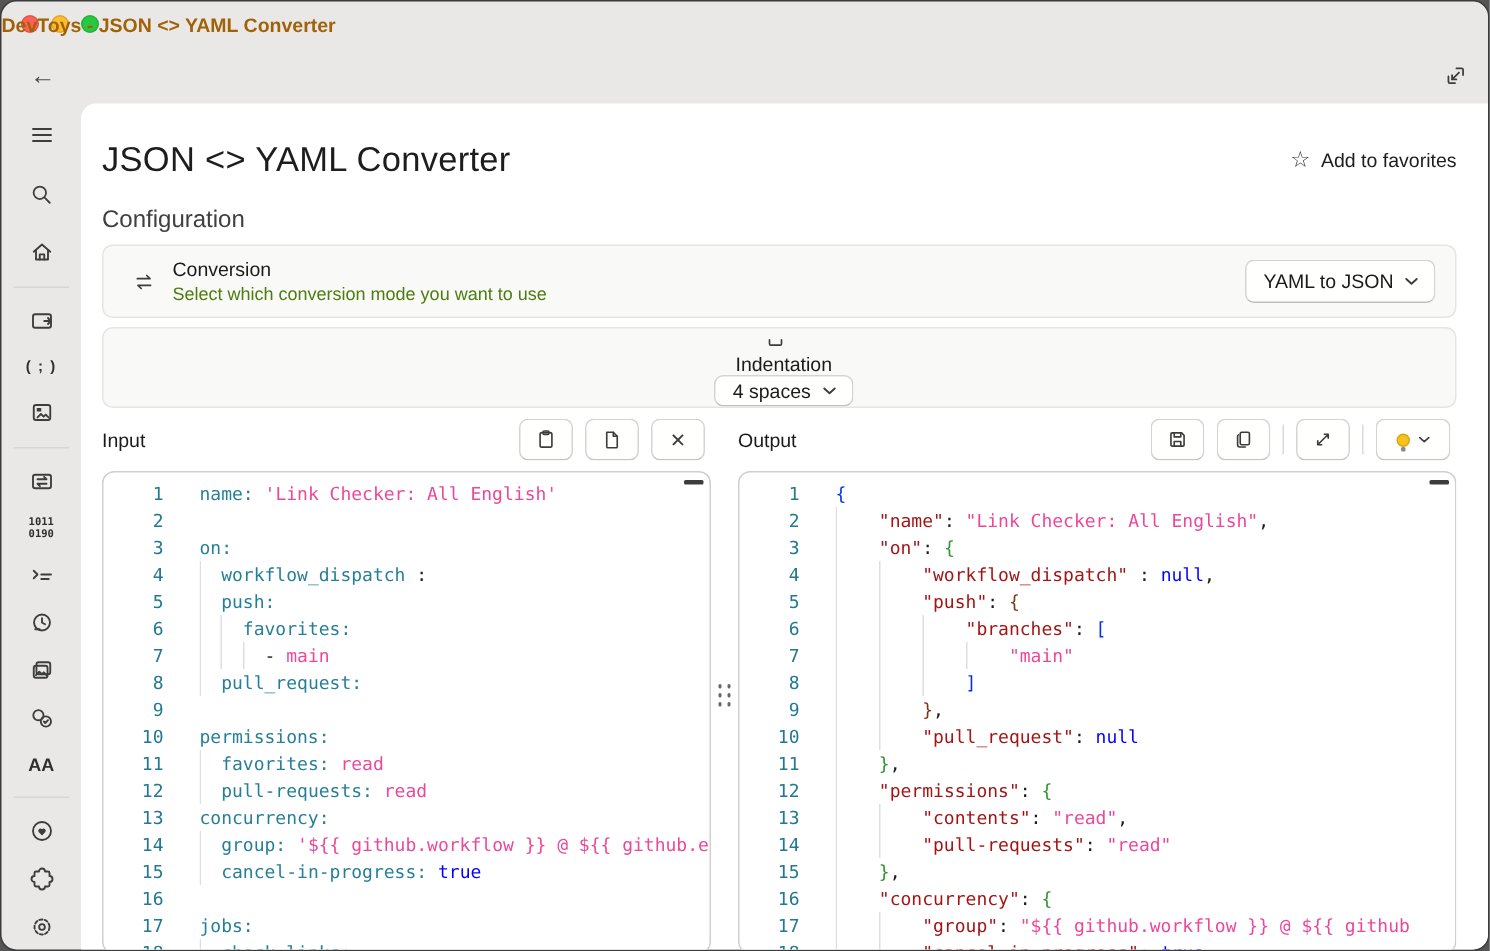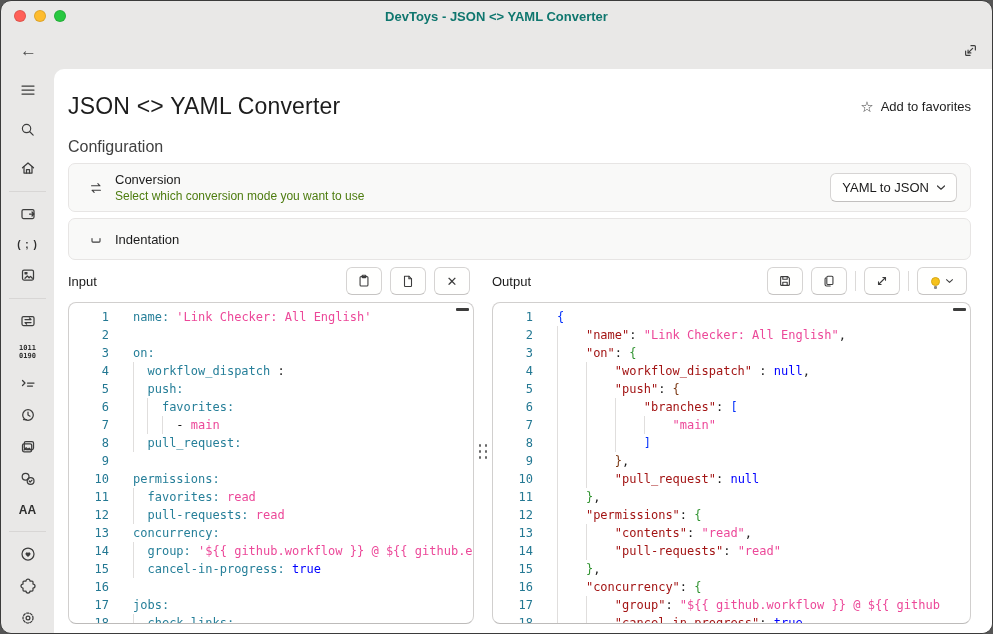--- a/index.html
+++ b/index.html
@@ -6,21 +6,21 @@
   html,body { background:#555; font-family:"Liberation Sans", sans-serif; }
   .window {
     width:993px; height:634px; margin:0 auto; position:relative;
     background:#e9e8e7; border:1px solid #3b3b3b; border-radius:11px;
     overflow:hidden; color:#1b1b1b;
   }
   
   .titlebar { height:30px; display:flex; align-items:center; position:relative; }
   .traffic { display:flex; gap:8px; margin-left:13px; }
   .light { width:12px; height:12px; border-radius:50%; border:1px solid rgba(0,0,0,.12); }
-  .titlebar-title { position:absolute; left:0; right:0; text-align:center; font-size:13px; font-weight:bold; color:#0f766e; }
+  .titlebar-title { position:absolute; left:0; right:0; font-size:13px; font-weight:bold; color:#a16207; }
   
   .navrow { height:38px; display:flex; align-items:center; justify-content:space-between; padding:0 14px 0 19px; }
   .nav-btn { background:none; border:none; cursor:pointer; color:#4c4c4c; display:flex; align-items:center; }
   .back-glyph { font-size:17px; line-height:1; color:#4c4c4c; }
   
   .bodyrow { display:flex; height:566px; }
   .sidebar { width:53px; flex:none; display:flex; flex-direction:column; align-items:center; padding-top:12px; }
   .side-btn { width:34px; height:27px; border:none; background:none; display:flex; align-items:center; justify-content:center; margin:0 0 14px 0; cursor:pointer; color:#3d3d3d; }
   .side-div { width:37px; height:1px; background:#d8d6d5; margin:0 0 13px 0; }
   .side-spacer { flex:1; }
@@ -32,21 +32,21 @@
   svg.ic .fl { fill:#3d3d3d; stroke:none; }
   
   .main { flex:1; background:#ffffff; border-top-left-radius:10px; padding:20px 21px 0 14px; overflow:hidden; }
   .title-row { display:flex; align-items:center; justify-content:space-between; height:34px; }
   .page-title { font-size:23px; font-weight:500; color:#1d1d1d; letter-spacing:.2px; }
   .fav-btn { display:flex; align-items:center; gap:7px; background:none; border:none; font-size:13px; color:#1d1d1d; cursor:pointer; font-family:inherit; }
   .star { font-size:15px; color:#3a3a3a; line-height:1; }
   .section-label { margin-top:15px; font-size:16px; color:#404040; }
   .card { margin-top:7px; background:#f9f9f8; border:1px solid #e7e5e4; border-radius:7px; display:flex; align-items:center; padding:0 13px 0 19px; }
   .card.tall { height:49px; }
-  .card.short { height:42px; margin-top:6px; }
+  .card.short { height:54px; margin-top:6px;flex-direction:column; }
   .card-icon { width:16px; flex:none; margin-right:11px; color:#2e2e2e; }
   .card-text { flex:1; }
   .card-title { font-size:13px; color:#1b1b1b; }
   .card-sub { font-size:12px; color:#4d7c0f; margin-top:2px; }
   .dropdown { display:flex; align-items:center; gap:7px; background:#fffffe; border:1px solid #d6d4d3; border-bottom-color:#c2c0bf; border-radius:6px; height:29px; padding:0 10px 0 11px; font-size:13px; color:#1b1b1b; cursor:pointer; font-family:inherit; }
   
   .panes { display:flex; margin-top:6px; }
   .pane { display:flex; flex-direction:column; }
   .pane-input { width:406px; flex:none; }
   .pane-output { flex:1; }
@@ -233,20 +233,26 @@
         </button>
       </div>
 
       <div class="card short">
         <svg class="ic card-icon" width="16" height="16" viewBox="0 0 18 18">
             <path d="M4.5 8.5v3a1 1 0 0 0 1 1h7a1 1 0 0 0 1-1v-3"></path>
           </svg>
         <div class="card-text">
           <div class="card-title">Indentation</div>
         </div>
+        <button class="dropdown">
+          <span>4 spaces</span>
+          <svg class="ic" width="10" height="7" viewBox="0 0 10 7">
+              <path d="M1.5 2 5 5.2 8.5 2"></path>
+            </svg>
+        </button>
       </div>
 
       <div class="panes">
 
         <div class="pane pane-input">
           <div class="pane-header">
             <span class="pane-label">Input</span>
             <div class="btn-row">
               <button class="tool-btn">
                 <svg class="ic" width="14" height="14" viewBox="0 0 16 16">

